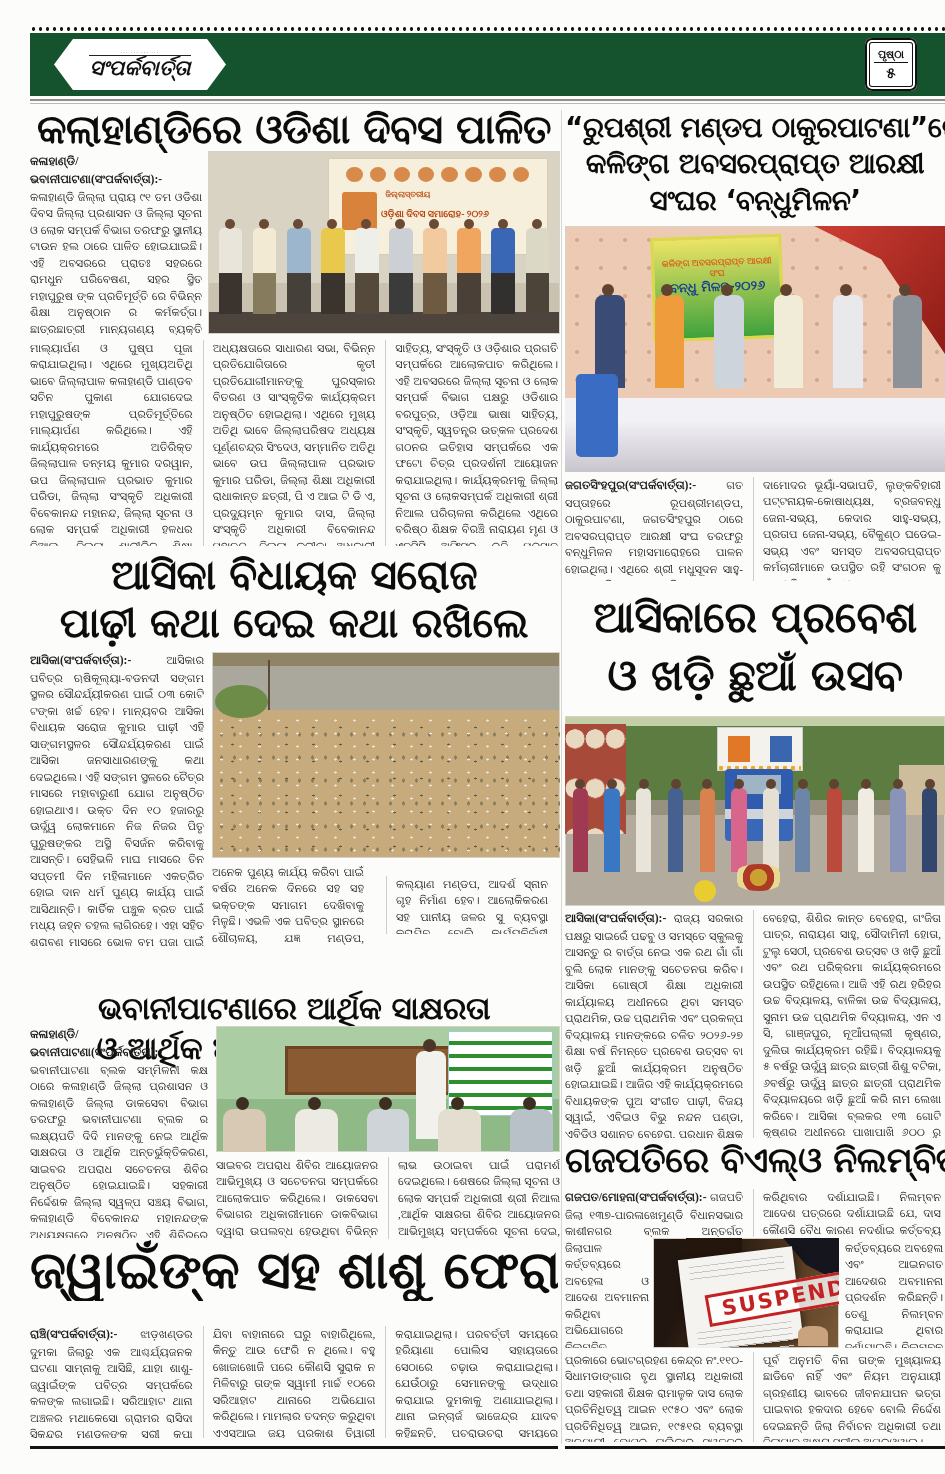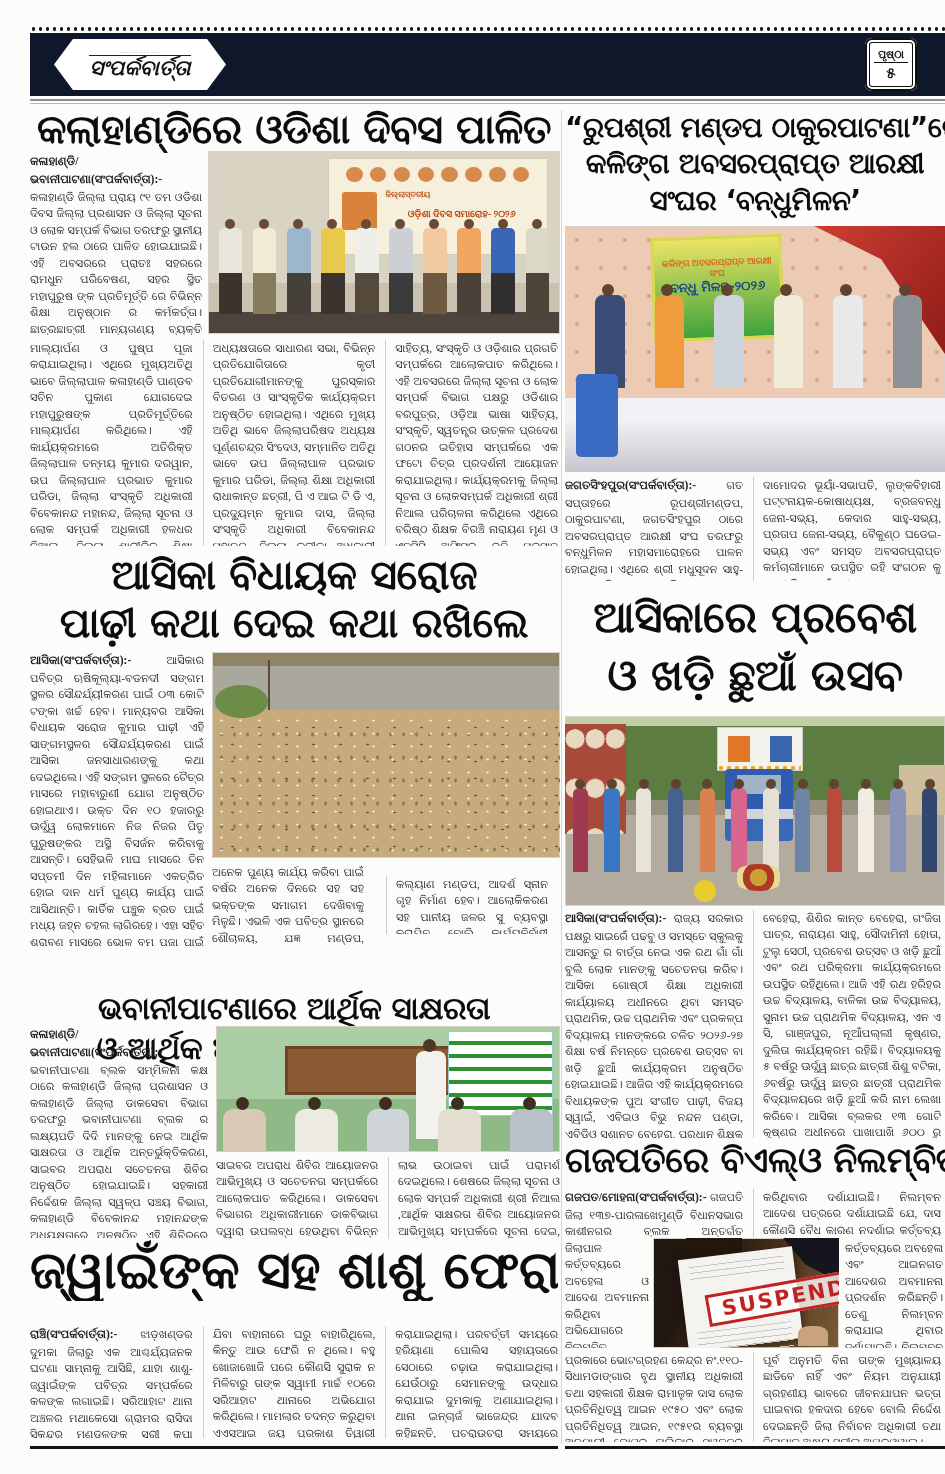--- a/index.html
+++ b/index.html
@@ -1,21 +1,21 @@
 <!DOCTYPE html>
 <html><head>
 <meta charset="utf-8">
 <style>
   html,body{margin:0;padding:0;background:#e9e7e2;}
   .page{position:relative;width:945px;height:1474px;margin:0 auto;background:#fcfcfa;overflow:hidden;
         font-family:"Liberation Serif","DejaVu Serif",serif;color:#1c1c1c;}
   .abs{position:absolute;}
   
   .dots{background:radial-gradient(circle,#1c1914 1.6px,transparent 2px) repeat-x;background-size:7px 6px;}
-  .mastbar{background:#0f172a;}
+  .mastbar{background:#14532d;}
   .logo-badge{background:#fff;clip-path:polygon(0 50%,11% 0,89% 0,100% 50%,89% 100%,11% 100%);
               display:flex;flex-direction:column;align-items:center;justify-content:center;}
   .logo-micro{font-size:5px;color:#222;letter-spacing:1px;line-height:1;}
   .logo-main{font-family:"DejaVu Sans","Liberation Sans",sans-serif;font-weight:bold;font-style:italic;
              font-size:21px;color:#111;line-height:1.05;border-top:1px solid #222;padding-top:1px;}
   .mast-center{text-align:center;color:#fff;}
   .mast-odia{font-family:"DejaVu Sans","Liberation Sans",sans-serif;font-weight:bold;font-size:16.5px;
              padding-bottom:3px;border-bottom:2px solid #fff;display:inline-block;}
   .mast-en{font-weight:bold;font-size:15.5px;letter-spacing:.5px;margin-top:3px;}
   .page-box{background:#fff;border-radius:7px;box-shadow:inset 0 0 0 2px #111, inset 0 0 0 4px #fff, inset 0 0 0 5px #111;
@@ -38,21 +38,21 @@
   .thick-rule{background:#131313;}
   
   .photo{overflow:hidden;background:#bbb;box-shadow:0 0 0 1px #d6d2c8 inset;}
   
   .pA{background:linear-gradient(#d9d3c3 0 72%,#c9c2b0 72% 88%,#4c443d 88% 100%);}
   .pA-banner{position:absolute;left:34%;top:4%;width:62%;height:52%;background:#f6efdb;border:1px solid #d8cdae;}
   .pA-faces{position:absolute;left:8%;top:8%;right:8%;height:16%;display:flex;gap:4%;}
   .pA-faces i{flex:1;border-radius:50%;background:#d88a4c;}
   .pA-map{position:absolute;left:6%;top:34%;width:16%;height:40%;background:#d8823c;border-radius:3px;}
   .pA-bt1{position:absolute;left:26%;top:32%;right:4%;font-size:8px;color:#c0541c;font-weight:bold;}
-  .pA-bt2{position:absolute;left:24%;top:52%;right:2%;text-align:center;font-size:9.5px;color:#b8440e;font-weight:bold;white-space:nowrap;overflow:hidden;}
+  .pA-bt2{position:absolute;left:24%;top:52%;right:2%;text-align:left;font-size:9.5px;color:#b8440e;font-weight:bold;white-space:nowrap;overflow:hidden;}
   .pA-people{position:absolute;left:3%;right:3%;top:42%;bottom:11%;display:flex;justify-content:space-between;}
   .pA-people i{width:7.2%;border-radius:5px 5px 0 0;position:relative;}
   .pA-people i::before{content:"";position:absolute;top:-9px;left:26%;width:10px;height:10px;border-radius:50%;background:#6b4a35;}
   .pA-people i:nth-child(1){background:linear-gradient(#e9e5da 0 52%,#3b332d 0);}
   .pA-people i:nth-child(2){background:linear-gradient(#f2ead2 0 52%,#877b5e 0);}
   .pA-people i:nth-child(3){background:linear-gradient(#9cb6ce 0 52%,#46403a 0);}
   .pA-people i:nth-child(4){background:linear-gradient(#e9c94c 0 52%,#3b332d 0);}
   .pA-people i:nth-child(5){background:linear-gradient(#efefe9 0 52%,#55493c 0);}
   .pA-people i:nth-child(6){background:linear-gradient(#ccd0d4 0 52%,#3b3b3b 0);}
   .pA-people i:nth-child(7){background:linear-gradient(#f2caa0 0 52%,#6e5a40 0);}

